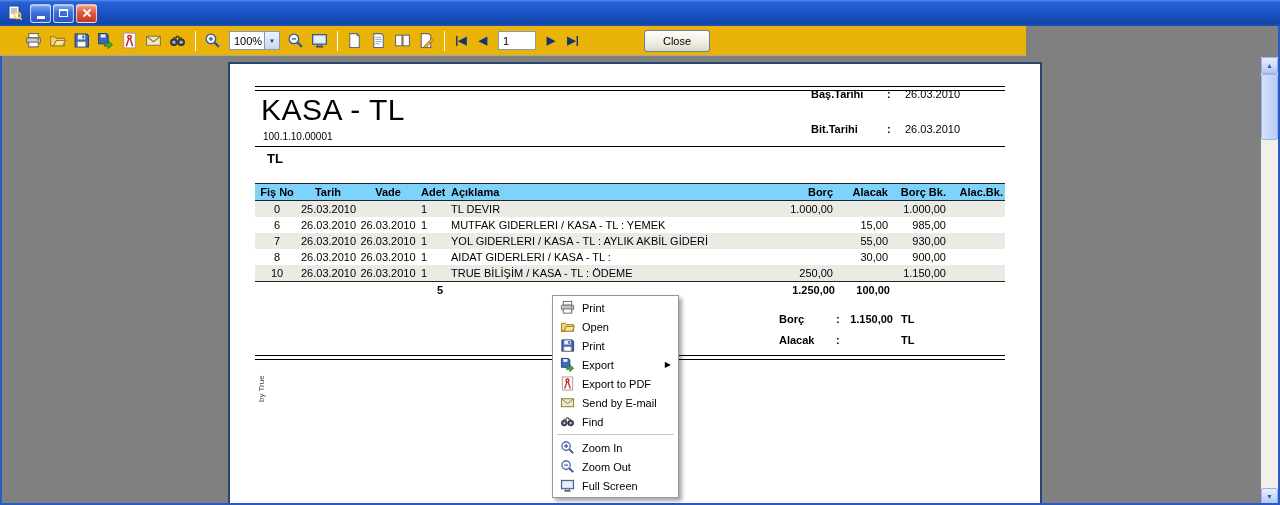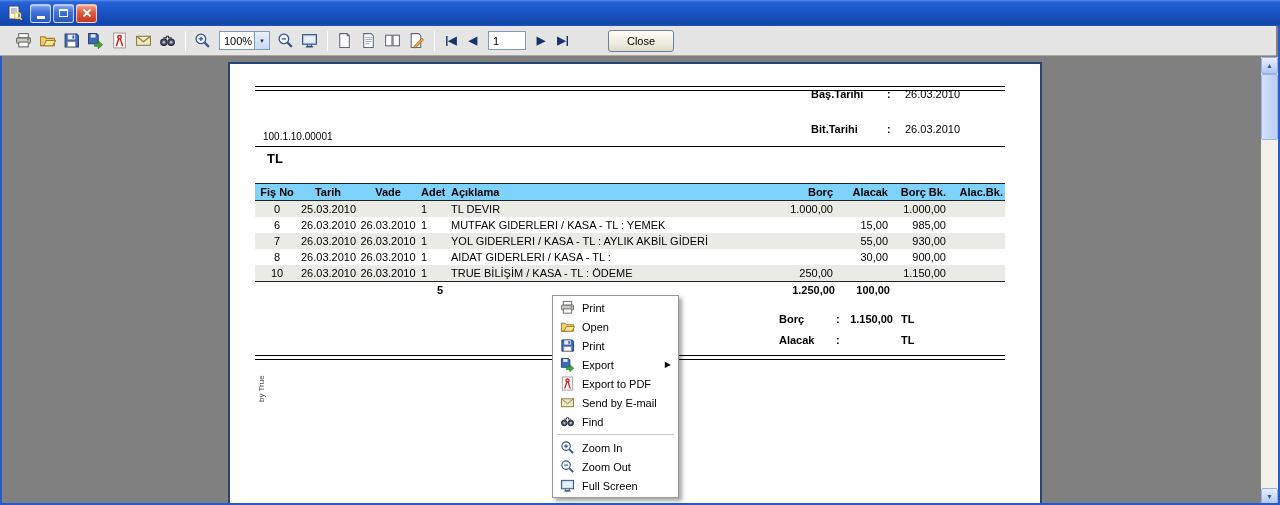--- a/index.html
+++ b/index.html
@@ -17,32 +17,32 @@
   .title-text{color:#fff;font-weight:bold;font-size:12px;text-shadow:1px 1px 1px rgba(0,0,0,.55);flex:1}
   .winbtn{width:21px;height:19px;border-radius:3px;margin-left:2px;display:flex;align-items:center;justify-content:center;
     border:1px solid rgba(255,255,255,.65);box-shadow:inset 0 1px 1px rgba(255,255,255,.5)}
   .winbtn.blue{background:linear-gradient(180deg,#7FA7F2,#3E6FD8 45%,#2C57BC)}
   .winbtn.red{background:linear-gradient(180deg,#F2A490,#E25A3C 45%,#C23A1E)}
   .glyph-min{width:8px;height:3px;background:#fff;margin-top:9px}
   .glyph-max{width:9px;height:8px;border:1px solid #fff;border-top-width:2px}
   .glyph-x{width:10px;height:10px}
 
   
-  .toolbar{position:absolute;top:26px;left:0;width:1276px;height:30px;background:#e5e5e5;border-bottom:1px solid #ACA899;
-    display:flex;align-items:center;padding:0 12px;z-index:45}
+  .toolbar{position:absolute;top:26px;left:0;width:1026px;height:30px;background:#eab308;border-bottom:1px solid #ACA899;
+    display:flex;align-items:center;padding:0 22px;z-index:45}
   .tbtn{width:23px;height:23px;display:flex;align-items:center;justify-content:center;background:transparent;border:1px solid transparent;margin-right:1px}
   .tbtn svg{width:17px;height:17px}
   .tsep{width:1px;height:20px;background:#C6C2AE;border-right:1px solid #fff;margin:0 5px}
   .zoombox{display:flex;align-items:center;height:19px;border:1px solid #7F9DB9;background:#fff;margin:0 4px}
   .zoombox .zval{font-size:11px;padding:0 4px;width:34px}
   .zoombox .zarrow{width:15px;height:17px;background:linear-gradient(#E9F1FC,#C7D9F4);border-left:1px solid #7F9DB9;
     font-size:6px;color:#333;display:flex;align-items:center;justify-content:center}
   .pageinput{width:38px;height:19px;border:1px solid #7F9DB9;font-size:11px;padding:0 4px;margin:0 4px}
   .navbtn{font-size:11px;color:#17336E;font-weight:bold;width:22px;height:22px;background:transparent;border:none;text-align:center}
-  .closebtn{margin-left:34px;width:66px;height:22px;font-size:11px;color:#000;
+  .closebtn{margin-left:60px;width:66px;height:22px;font-size:11px;color:#000;
     background:linear-gradient(180deg,#FEFEFA,#EFEDE0 60%,#DCD9C8);border:1px solid #6E7F9C;border-radius:3px}
 
   
   .preview{position:absolute;top:57px;left:2px;width:1276px;height:448px;background:#808080;overflow:hidden}
   .page{position:absolute;left:226px;top:5px;width:814px;height:455px;background:#fff;border:2px solid #26466F}
   .page-content{position:absolute;left:25px;top:0;width:750px;height:100%;color:#000}
 
   .rule{position:absolute;left:0;width:750px;height:1px;background:#000}
 
   .report-title{position:absolute;left:6px;top:29px;font-size:30px;letter-spacing:.5px}
@@ -273,20 +273,21 @@
   <button class="closebtn">Close</button>
 </div>
 
 <div class="preview">
   <div class="page">
     <div class="page-content">
 
       <div class="rule" style="top:22px"></div>
       <div class="rule" style="top:26px"></div>
 
+      <div class="report-title">KASA - TL</div>
       <div class="report-code">100.1.10.00001</div>
 
       <div class="dateline" style="top:24px">
         <span class="dl-label">Baş.Tarihi</span>
         <span class="dl-colon">:</span>
         <span class="dl-value">26.03.2010</span>
       </div>
       <div class="dateline" style="top:59px">
         <span class="dl-label">Bit.Tarihi</span>
         <span class="dl-colon">:</span>

